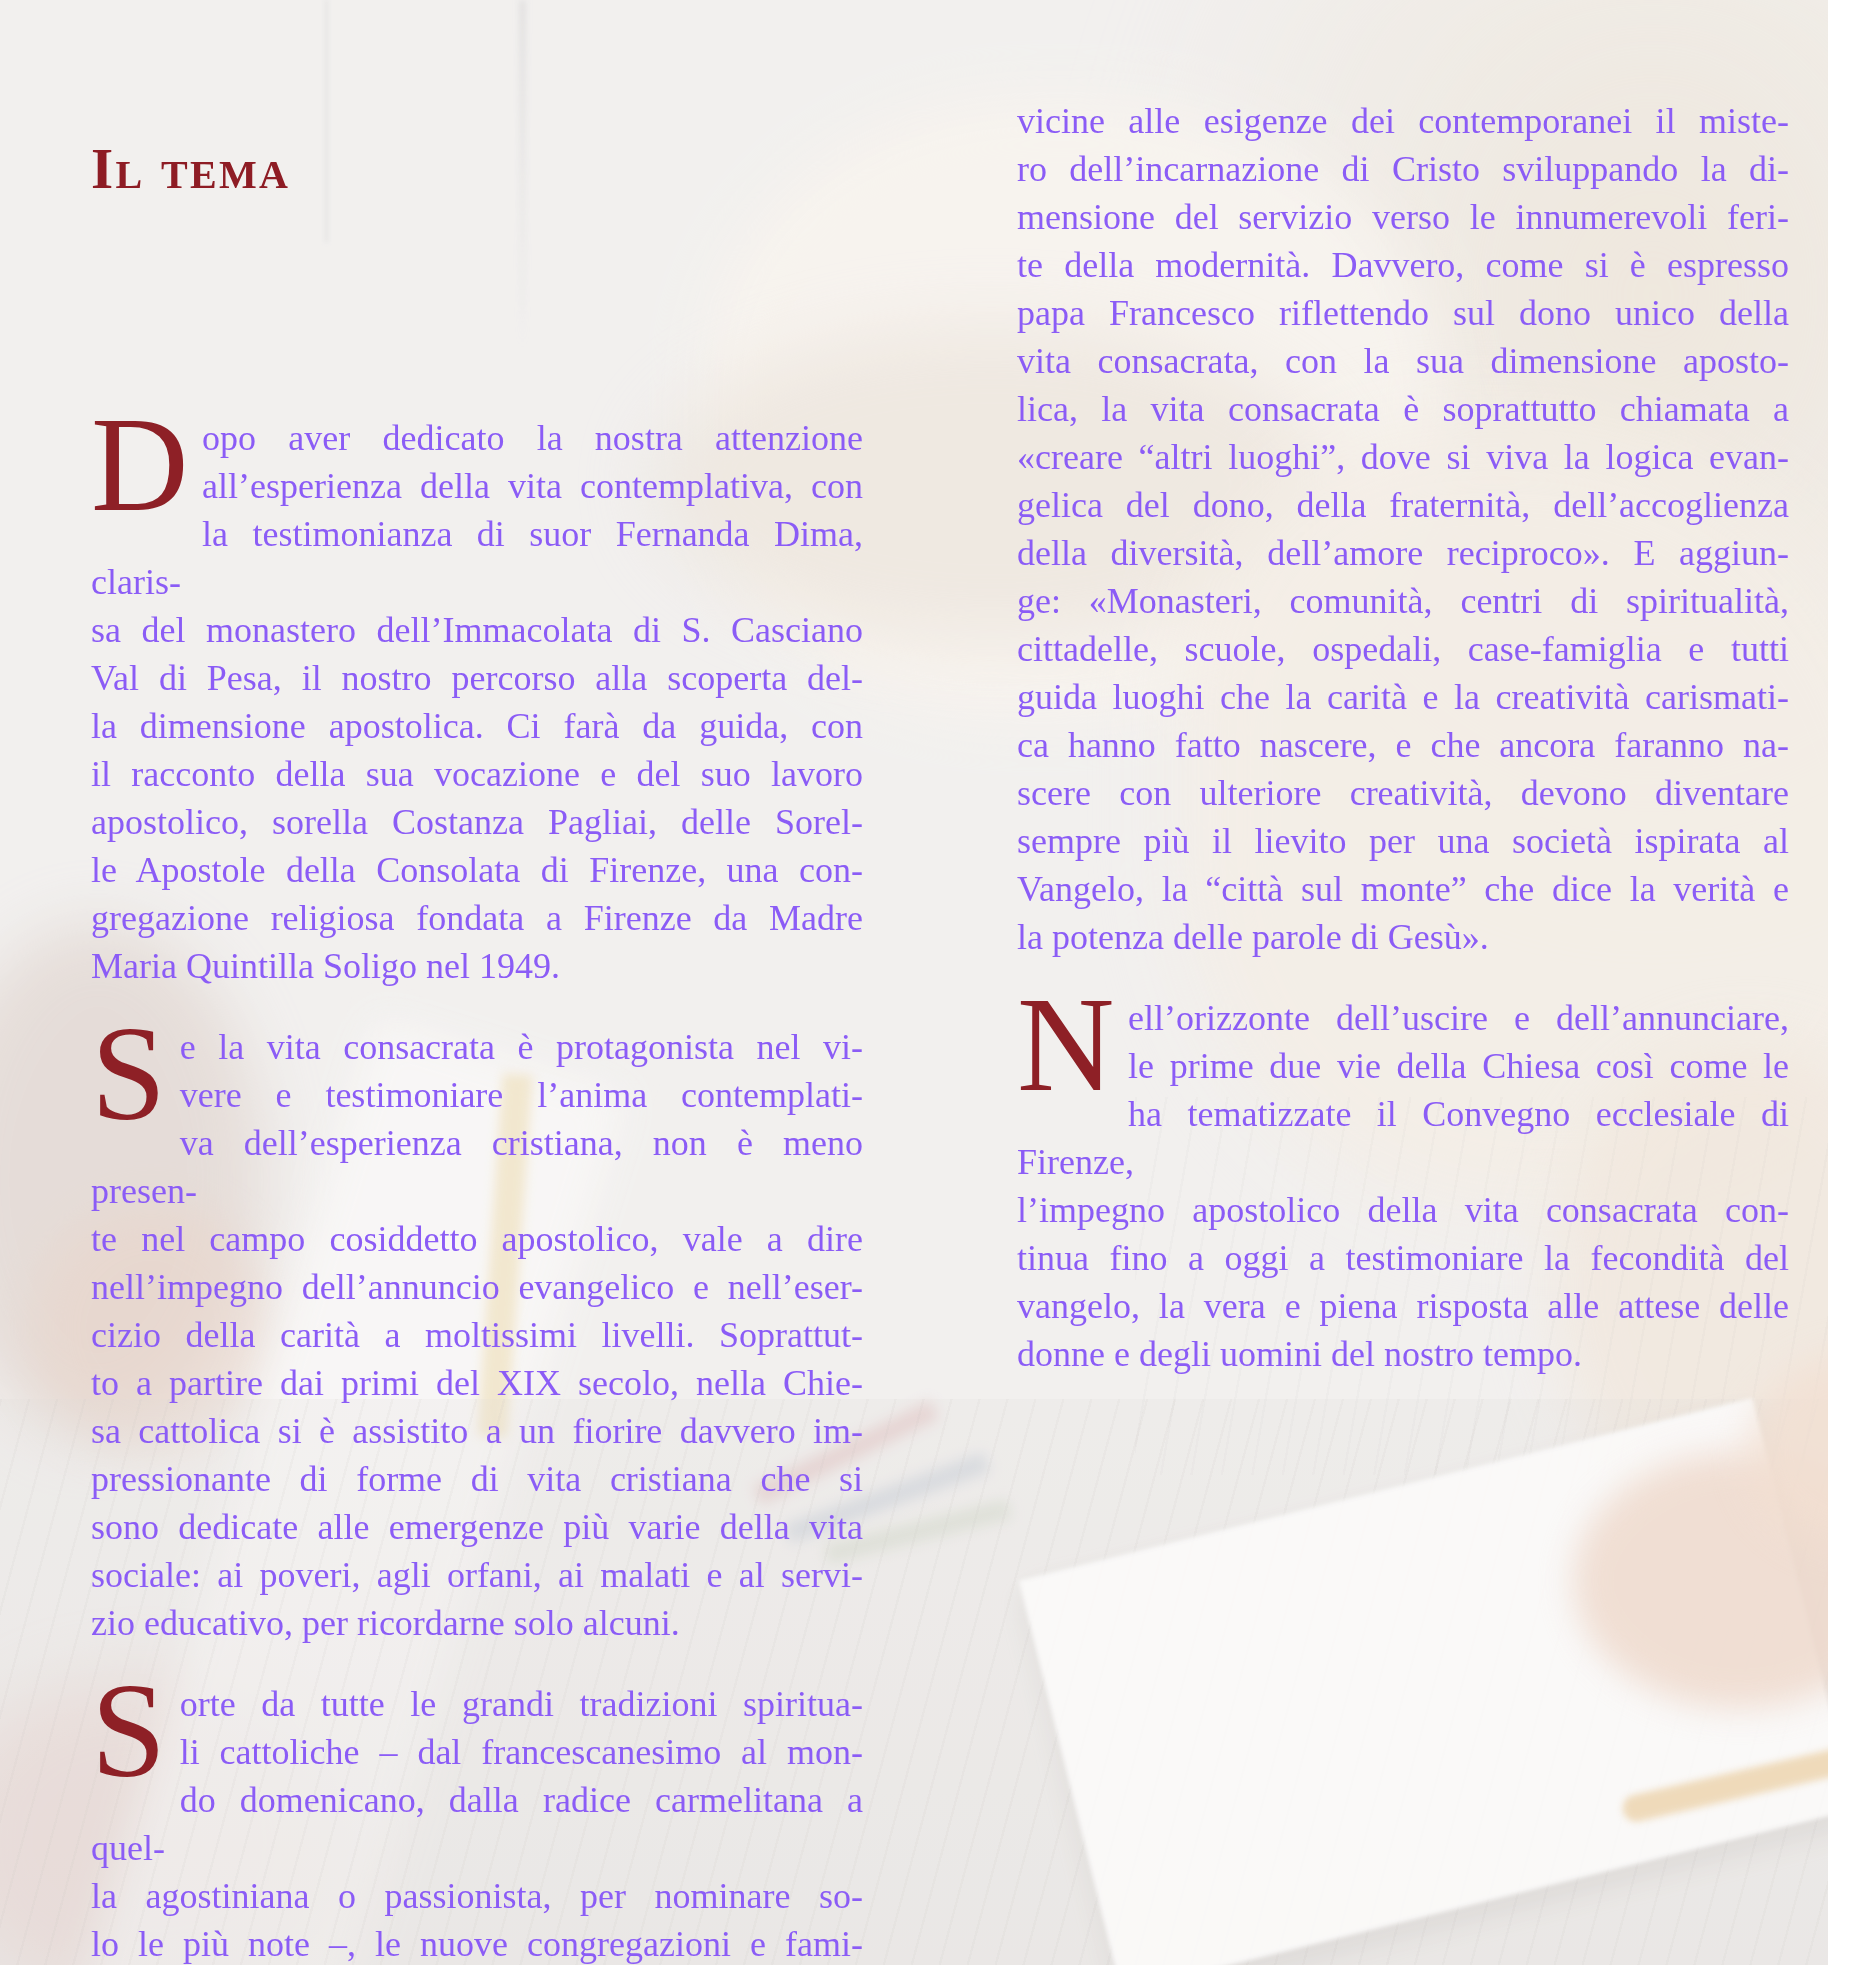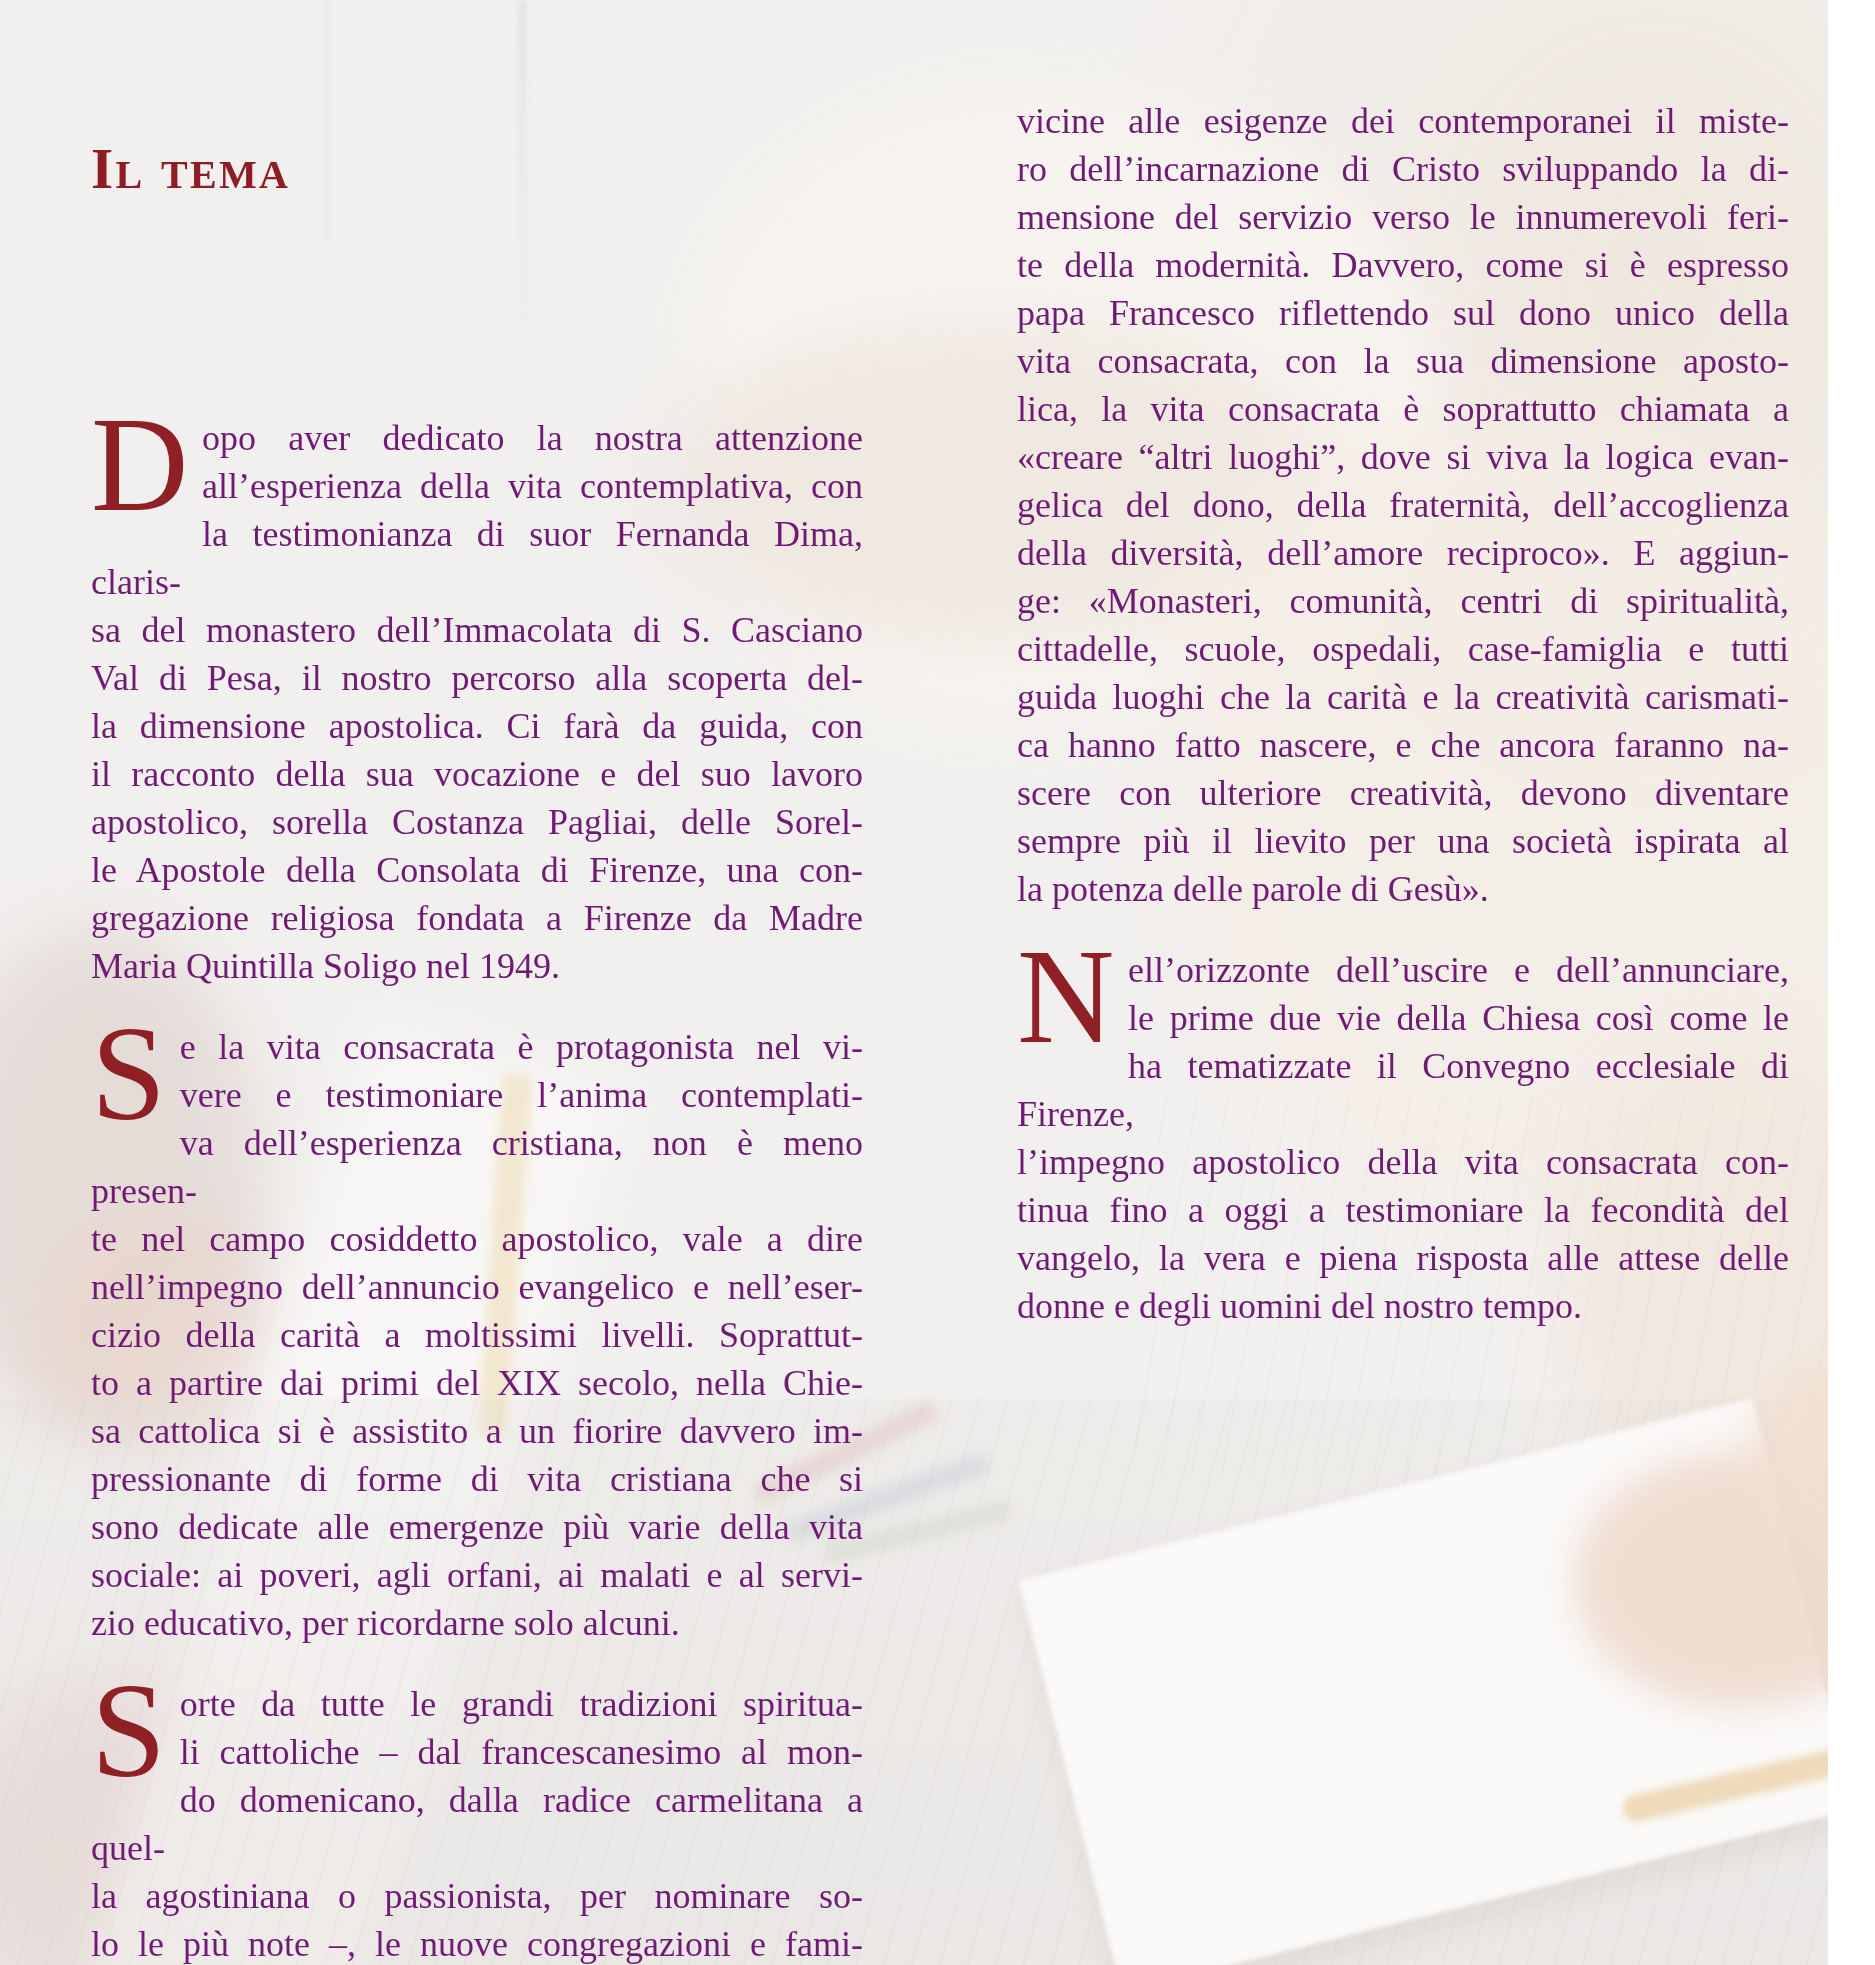--- a/index.html
+++ b/index.html
@@ -81,21 +81,21 @@
     float:left;
     color:#8e2026;
     font-size:135px;
     line-height:91px;
     height:95px;
     margin:4.5px 13.6px 0 0;
   }
   .line{
     font-size:36px;
     line-height:48px;
-    color:#701a75;
+    color:#8b5cf6;
     text-align:justify;
     text-align-last:justify;
     white-space:normal;
   }
   .line.last{text-align-last:left;}
 </style>
 </head>
 <body>
 
 <div class="page">
@@ -180,20 +180,21 @@
           <div class="line">lica, la vita consacrata è soprattutto chiamata a</div>
           <div class="line">«creare “altri luoghi”, dove si viva la logica evan-</div>
           <div class="line">gelica del dono, della fraternità, dell’accoglienza</div>
           <div class="line">della diversità, dell’amore reciproco». E aggiun-</div>
           <div class="line">ge: «Monasteri, comunità, centri di spiritualità,</div>
           <div class="line">cittadelle, scuole, ospedali, case-famiglia e tutti</div>
           <div class="line">guida luoghi che la carità e la creatività carismati-</div>
           <div class="line">ca hanno fatto nascere, e che ancora faranno na-</div>
           <div class="line">scere con ulteriore creatività, devono diventare</div>
           <div class="line">sempre più il lievito per una società ispirata al</div>
+          <div class="line">Vangelo, la “città sul monte” che dice la verità e</div>
           <div class="line last">la potenza delle parole di Gesù».</div>
         </div>
         <div class="para">
           <span class="dropcap">N</span>
           <div class="line">ell’orizzonte dell’uscire e dell’annunciare,</div>
           <div class="line">le prime due vie della Chiesa così come le</div>
           <div class="line">ha tematizzate il Convegno ecclesiale di Firenze,</div>
           <div class="line">l’impegno apostolico della vita consacrata con-</div>
           <div class="line">tinua fino a oggi a testimoniare la fecondità del</div>
           <div class="line">vangelo, la vera e piena risposta alle attese delle</div>

